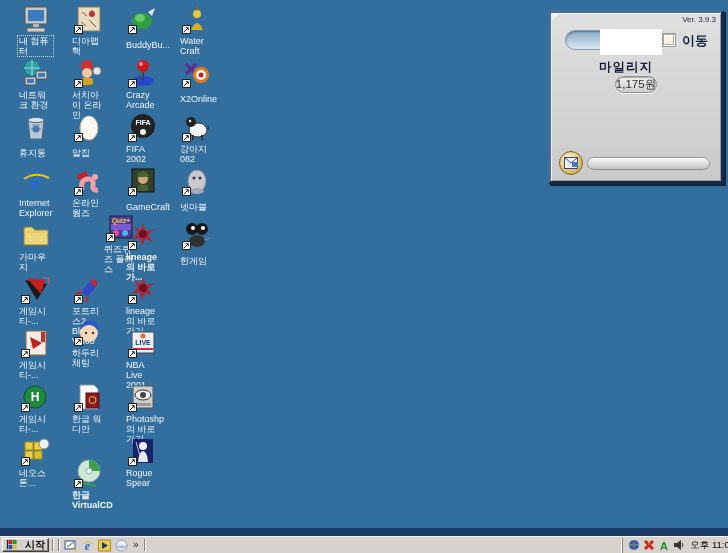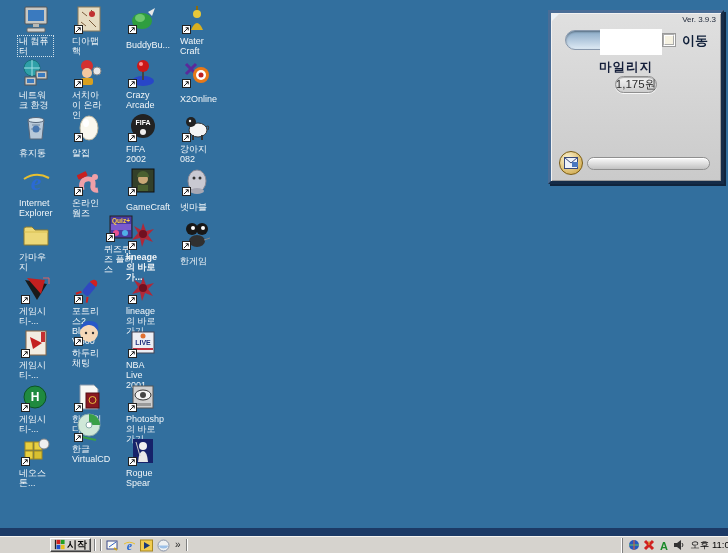--- a/index.html
+++ b/index.html
@@ -46,23 +46,23 @@
     background:radial-gradient(circle at 35% 30%, #fcf4d4, #c89c34);
     border:1px solid #7a5c14; display:flex; align-items:center; justify-content:center; }
   .wide-btn { flex:1; height:13px; border-radius:7px;
     background:linear-gradient(#fbfbfb,#c2c2c2); border:1px solid #8f8f8f;
     box-shadow:inset 0 1px 0 #fff; }
   
   .navy-strip { position:absolute; left:0; right:0; bottom:17px; height:8px; background:#1c3a66; }
   .taskbar { position:absolute; left:0; right:0; bottom:0; height:17px;
     background:#d6d3ce; border-top:1px solid #f6f4f0;
     display:flex; align-items:center; padding:1px 2px; gap:2px; }
-  .start { height:14px; display:flex; align-items:center; gap:2px; padding:0 3px;
+  .start { height:14px; display:flex; align-items:center; gap:8px; padding:0 3px;
     background:#d6d3ce; border:1px solid; border-color:#ffffff #404040 #404040 #ffffff;
-    box-shadow:inset -1px -1px 0 #808080; cursor:pointer;margin-left:48px; }
+    box-shadow:inset -1px -1px 0 #808080; cursor:pointer; }
   .start-lbl { font-size:10px; font-weight:bold; color:#000; line-height:1; }
   .tsep { width:2px; height:12px; border-left:1px solid #808080; border-right:1px solid #ffffff; margin:0 1px; }
   .ql { width:15px; height:15px; display:flex; align-items:center; justify-content:center; cursor:pointer; }
   .chev { font-size:10px; color:#222; padding:0 2px; cursor:pointer; line-height:1; }
   .tb-spacer { flex:1; }
   .tray { display:flex; align-items:center; gap:2px; padding-left:4px;
     border-left:1px solid #808080; box-shadow:-1px 0 0 #fff; height:15px; }
   .tray-ic { width:13px; height:13px; display:flex; align-items:center; justify-content:center; cursor:pointer; }
   .clock { font-size:9.5px; color:#000; white-space:nowrap; padding-left:3px; margin-right:-9px; }
 </style>
@@ -417,21 +417,21 @@
           <rect x="4" y="15" width="8" height="8" fill="#e8d040" stroke="#a08820"></rect>
           <rect x="13" y="15" width="8" height="8" fill="#d8c030" stroke="#a08820"></rect>
           <circle cx="23" cy="8" r="5" fill="#f0f0f0" stroke="#888"></circle>
         </svg>
         <div class="shortcut-ar">
           <svg width="7" height="7" viewBox="0 0 8 8">
             <path d="M1 7 L6 2 M3 2 H6 V5" stroke="#000" fill="none"></path>
           </svg>
         </div>
       </div><div class="lbl">네오스톤...</div></div>
-    <div class="cell" style="left: 54px; top: 412px;"><div class="ic">
+    <div class="cell" style="left: 54px; top: 458px; font-weight: bold;"><div class="ic">
         <svg width="30" height="30" viewBox="0 0 30 30">
           <circle cx="15" cy="13" r="11" fill="#cfe8d8" stroke="#88aaaa"></circle>
           <path d="M15 2 A11 11 0 0 1 26 13 L15 13 Z" fill="#3aa048"></path>
           <circle cx="15" cy="13" r="3" fill="#fff" stroke="#88aaaa"></circle>
           <path d="M8 25 l14 3" stroke="#3aa048" stroke-width="2"></path>
         </svg>
         <div class="shortcut-ar">
           <svg width="7" height="7" viewBox="0 0 8 8">
             <path d="M1 7 L6 2 M3 2 H6 V5" stroke="#000" fill="none"></path>
           </svg>

